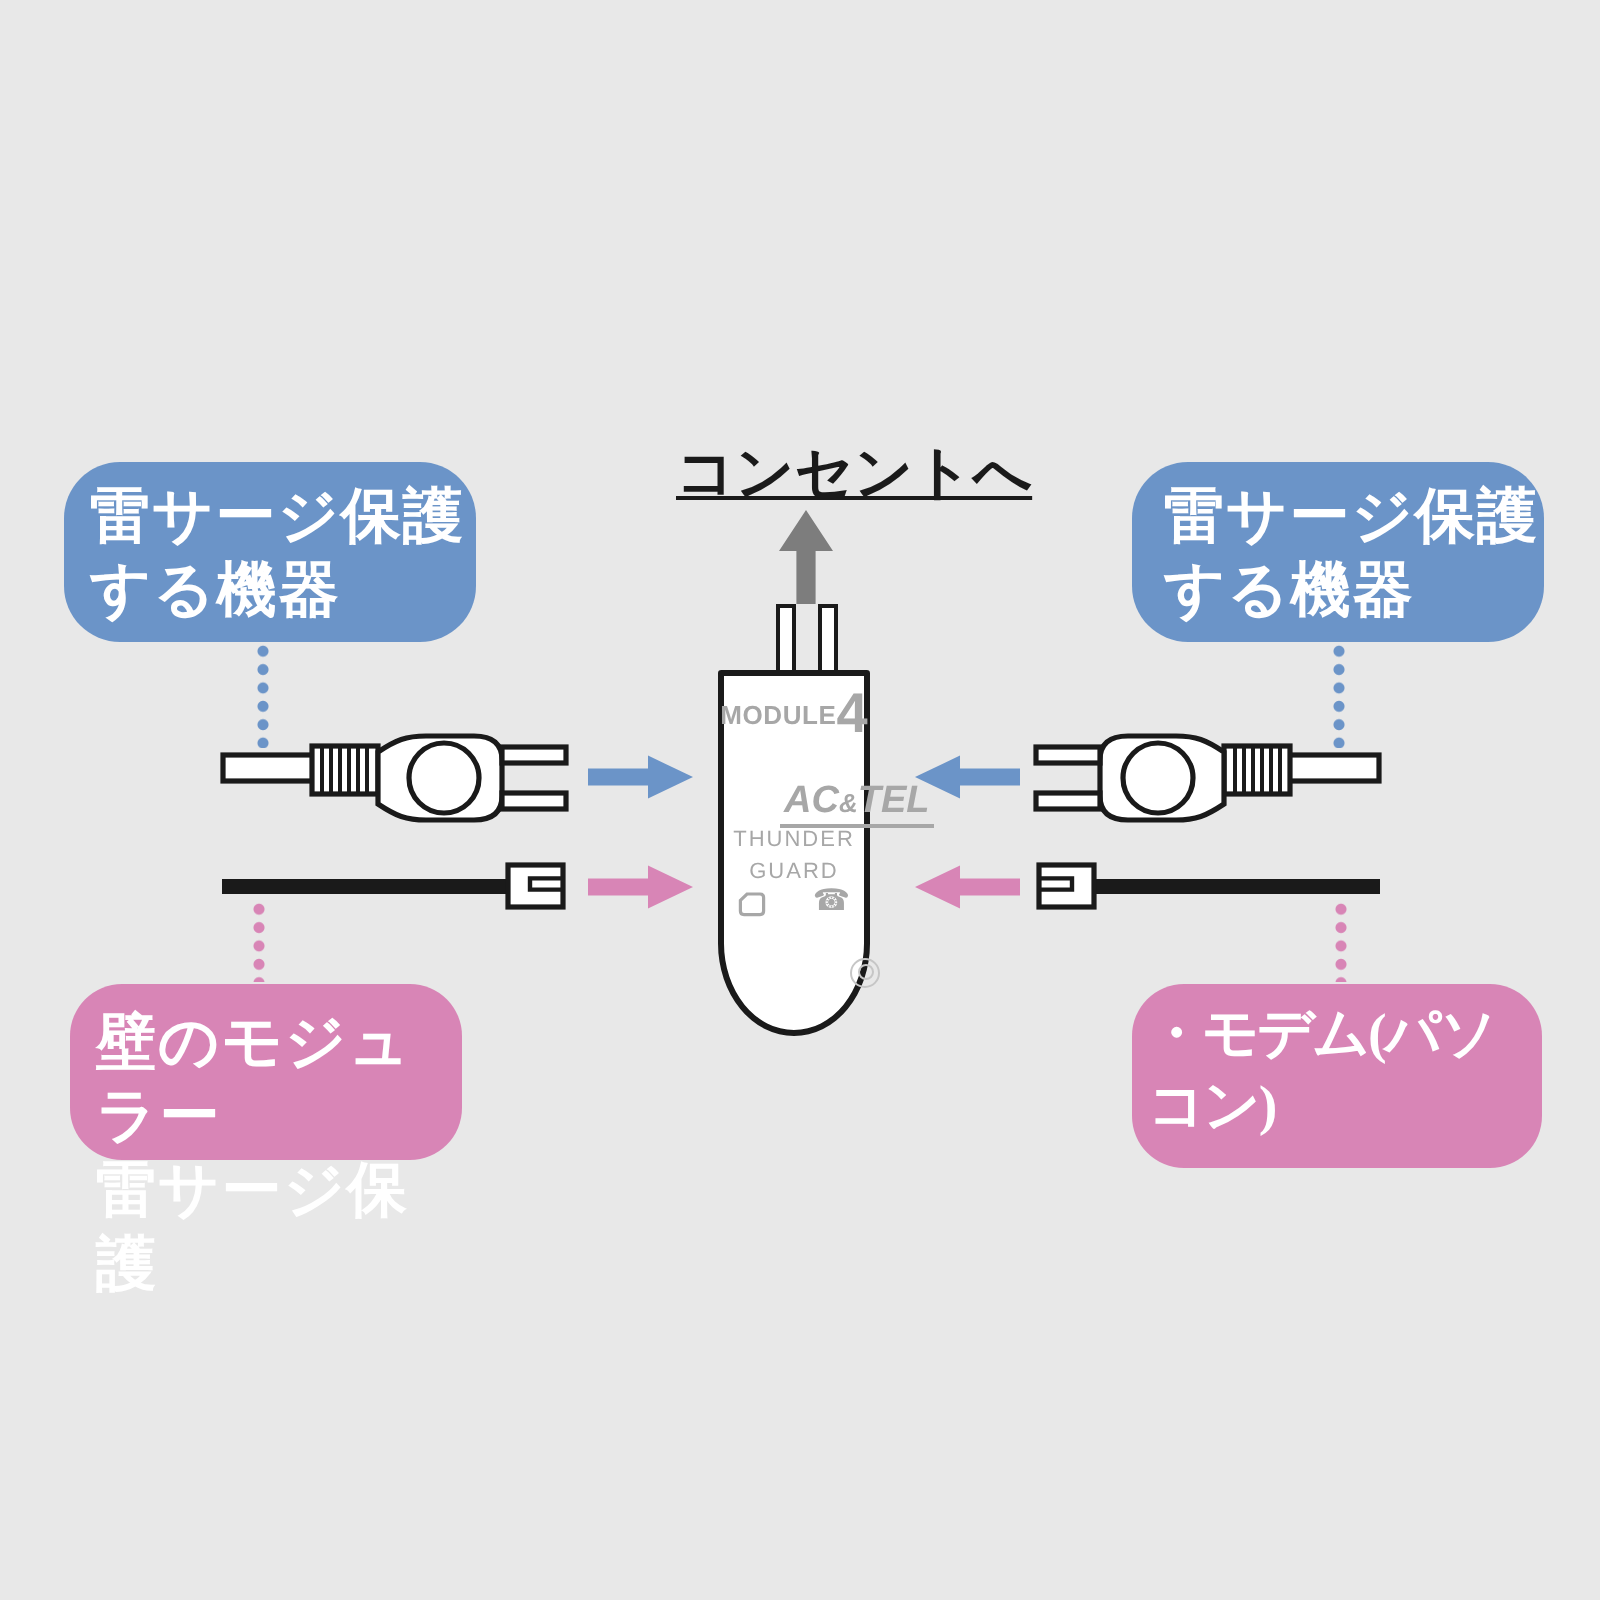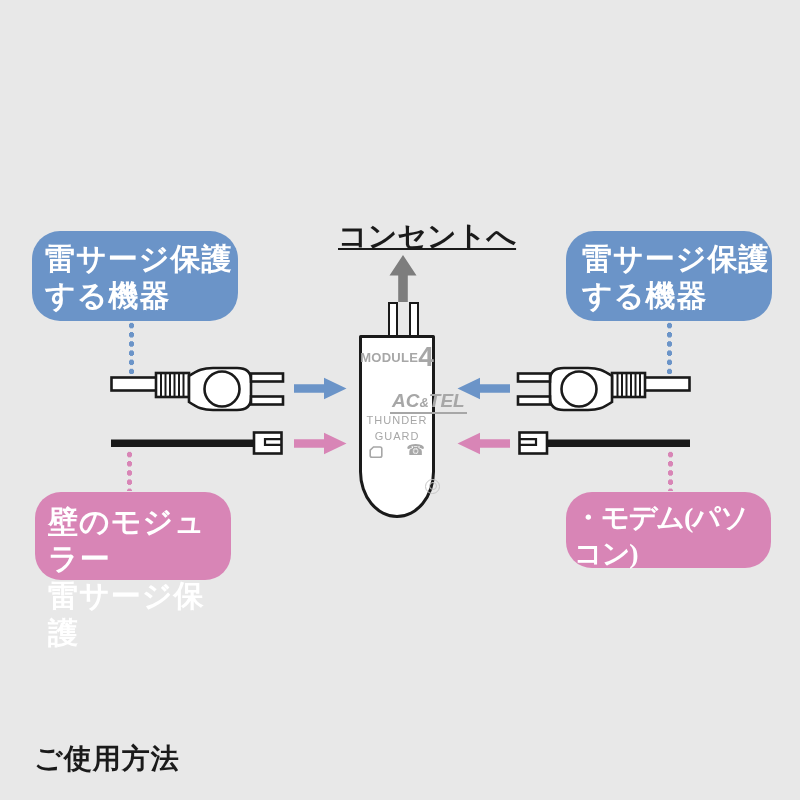--- a/index.html
+++ b/index.html
@@ -58,21 +58,21 @@
   .dots-blue{background-image:radial-gradient(circle,var(--blue) 2.5px,transparent 3px);}
   .dots-pink{background-image:radial-gradient(circle,var(--pink) 2.5px,transparent 3px);}
 
   
   .callout{position:absolute;box-sizing:border-box;color:#fff;font-weight:bold;font-size:30px;line-height:37px;letter-spacing:1px;font-family:Liberation Serif, serif;}
   .callout.blue{background:var(--blue);}
   .callout.pink{background:var(--pink);}
   .co-bl{left:32px;top:231px;width:206px;height:90px;border-radius:28px;padding:9px 0 0 13px;}
   .co-br{left:566px;top:231px;width:206px;height:90px;border-radius:28px;padding:9px 0 0 16px;}
   .co-pl{left:35px;top:492px;width:196px;height:88px;border-radius:26px;padding:11px 0 0 13px;}
-  .co-pr{left:566px;top:492px;width:205px;height:76px;border-radius:26px;padding:8px 0 0 8px;font-size:28px;line-height:36px;letter-spacing:-1px;}
+  .co-pr{left:566px;top:492px;width:205px;height:92px;border-radius:26px;padding:8px 0 0 8px;font-size:28px;line-height:36px;letter-spacing:-1px;}
 
   .caption{position:absolute;left:34px;top:740px;font-size:28px;font-weight:bold;color:var(--line-black);letter-spacing:1px;}
 </style>
 </head>
 <body>
 
 <div id="canvas">
 
   <div class="outlet-label">コンセントへ</div>
   <svg class="up-arrow" width="28" height="47" viewBox="0 0 28 47">
@@ -170,15 +170,14 @@
     <div>する機器</div>
   </div>
   <div class="callout pink co-pl">
     <div>壁のモジュラー</div>
     <div>雷サージ保護</div>
   </div>
   <div class="callout pink co-pr">
     <div>・モデム(パソコン)</div>
   </div>
 
-  <div class="caption">ご使用方法</div>
 
 </div>
 
 </body></html>

